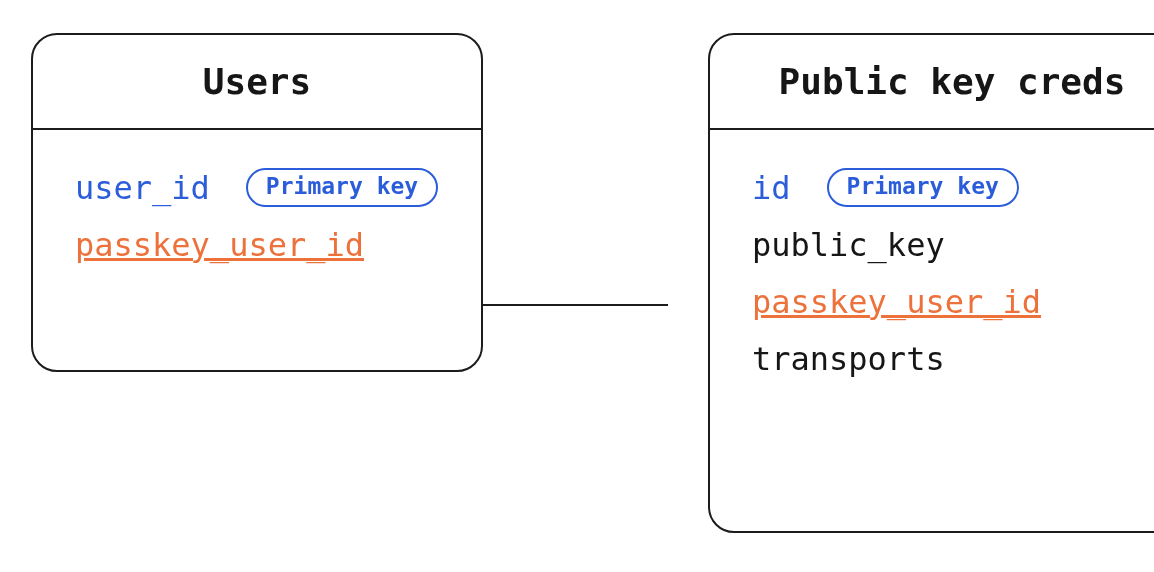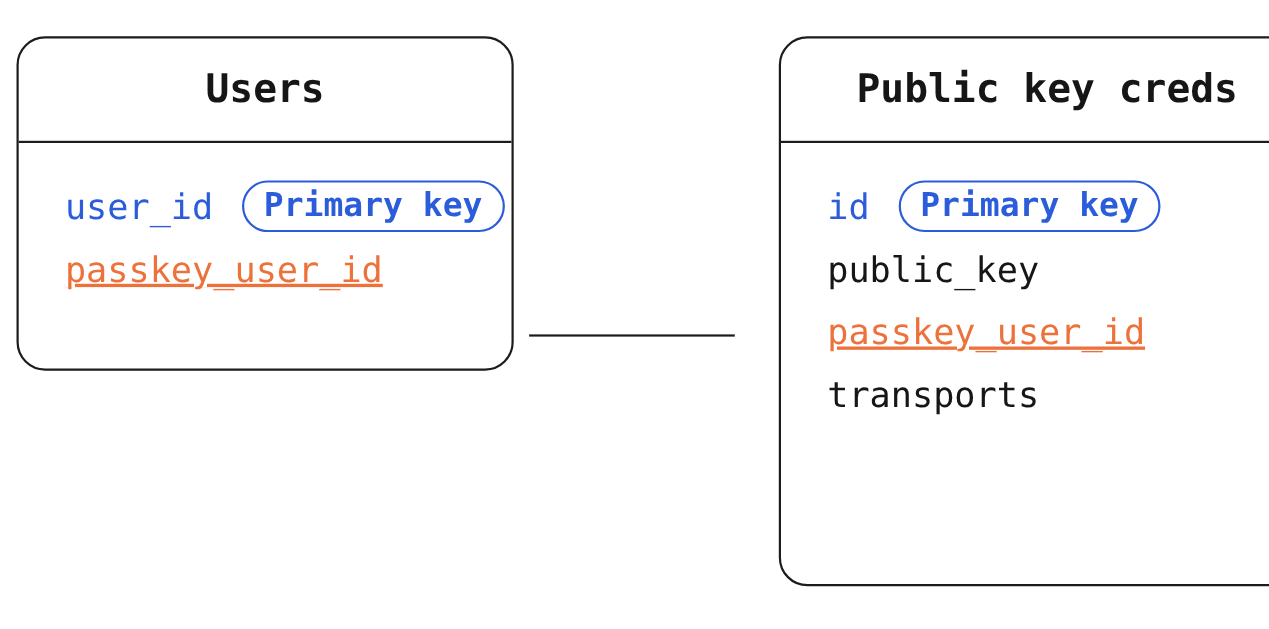--- a/index.html
+++ b/index.html
@@ -21,21 +21,21 @@
     height: 572px;
     background: var(--background);
     overflow: hidden;
   }
   .table-card {
     position: absolute;
     background: var(--background);
     border: 2px solid var(--line);
     border-radius: 26px;
   }
-  #users-table   { left: 15px;  top: 33px; width: 452px; height: 304px; }
+  #users-table   { left: 31px;  top: 33px; width: 452px; height: 339px; }
   #creds-table   { left: 708px; top: 33px; width: 488px; height: 500px; }
   .table-header {
     height: 95px;
     border-bottom: 2px solid var(--line);
     display: flex;
     align-items: center;
     justify-content: center;
   }
   .table-title {
     margin: 0;
@@ -43,33 +43,33 @@
     font-weight: bold;
     color: var(--ink);
     letter-spacing: 0;
     white-space: nowrap;
   }
   .table-body { padding: 29px 10px 0 42px; }
   .field-row {
     height: 57px;
     display: flex;
     align-items: center;
-    gap: 26px;
+    gap: 36px;
     white-space: nowrap;
   }
   .field-name { font-size: 32px; color: var(--ink); }
   .field-name[data-color="blue"]   { color: var(--blue); }
   .field-name[data-color="orange"] { color: var(--orange); text-decoration: underline; }
   .field-name[data-color="ink"]    { color: var(--ink); }
   .pk-pill {
     display: inline-block;
     border: 2px solid var(--blue);
     color: var(--blue);
     border-radius: 999px;
-    font-size: 30px;
+    font-size: 23px;
     font-weight: bold;
     line-height: 1.2;
     padding: 3px 18px 4px 18px;
     white-space: nowrap;
   }
   .connector {
     position: absolute;
     left: 481px;
     top: 304px;
     width: 187px;

